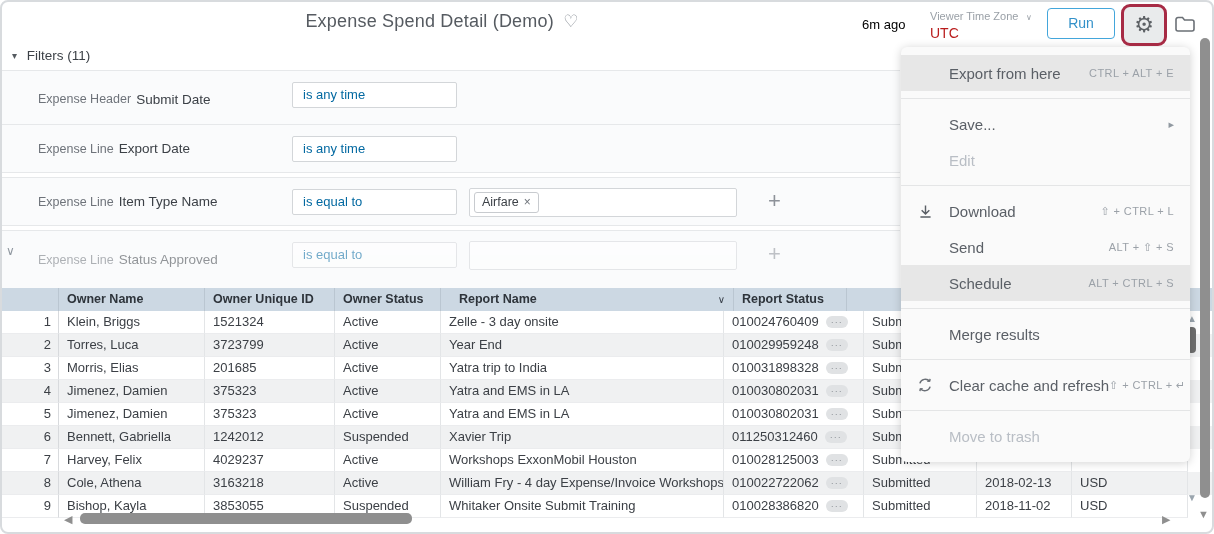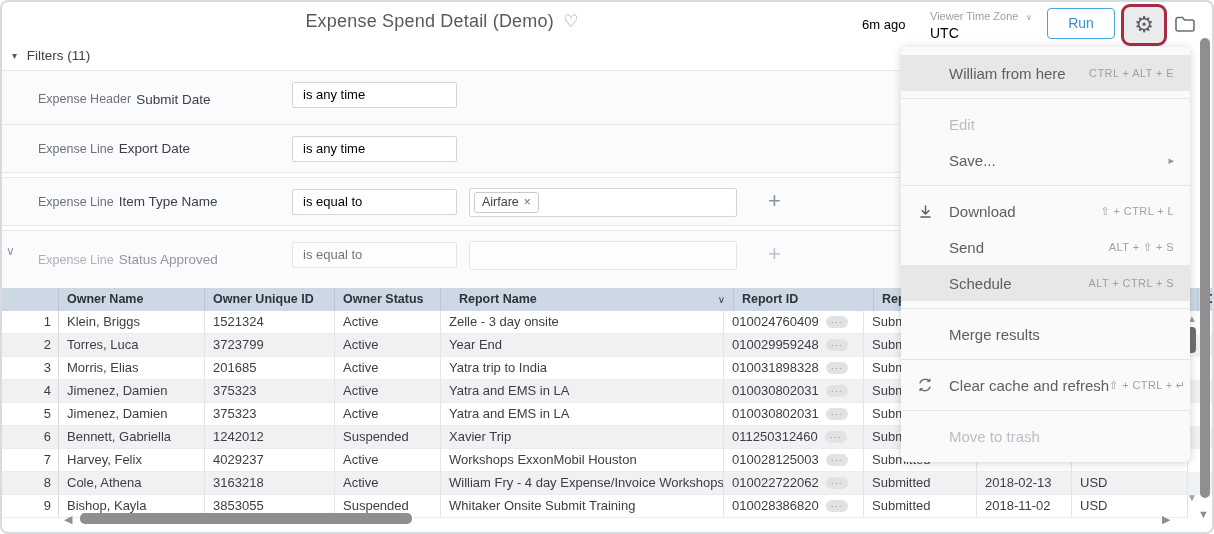--- a/index.html
+++ b/index.html
@@ -13,21 +13,21 @@
   
   .page-title {
     position: absolute; top: 9px; left: 0; width: 880px; text-align: center;
     font-size: 18px; color: #565b61; letter-spacing: 0.2px;
   }
   .heart { color: #8d939a; font-size: 17px; margin-left: 4px; }
   .last-run { position: absolute; top: 15px; left: 860px; font-size: 13px; color: #000000; }
   .tz { position: absolute; top: 4px; left: 928px; cursor: pointer; }
   .tz-label { font-size: 11px; color: #9aa0a7; }
   .tz-chev { font-size: 8px; color: #9aa0a7; margin-left: 3px; }
-  .tz-value { font-size: 14px; color: #000000; margin-top: 1px; }
+  .tz-value { font-size: 14px; color: #b91c1c; margin-top: 1px; }
   .run-btn {
     position: absolute; top: 6px; left: 1045px; width: 68px; height: 31px;
     border: 1px solid #43a6db; border-radius: 4px; background: #fff;
     color: #3391c9; font-size: 14px; text-align: center; line-height: 29px; cursor: pointer;
   }
   .gear-annotation {
     position: absolute; top: 2px; left: 1119px; width: 46px; height: 42px;
     border: 3px solid #a72b45; border-radius: 9px; z-index: 7; pointer-events: none;
   }
   .gear-btn {
@@ -43,21 +43,21 @@
   .filter-row {
     position: absolute; left: 0; width: 898px; background: #fafbfc;
     border-top: 1px solid #e6e8ea; border-bottom: 1px solid #e6e8ea;
   }
   .filter-label { position: absolute; left: 36px; top: 0; height: 100%; display: flex; align-items: center; }
   .fview { font-size: 12.5px; color: #6e737a; margin-right: 5px; }
   .ffield { font-size: 13.5px; color: #3c4147; }
   .filter-op {
     position: absolute; left: 290px; top: 11px; width: 165px; height: 26px;
     background: #fff; border: 1px solid #d3d6d9; border-radius: 2px;
-    font-size: 13px; color: #000000; line-height: 24px; padding-left: 10px; cursor: pointer;
+    font-size: 13px; color: #0369a1; line-height: 24px; padding-left: 10px; cursor: pointer;
   }
   .filter-val {
     position: absolute; left: 467px; top: 10px; width: 268px; height: 29px;
     background: #fff; border: 1px solid #d3d6d9; border-radius: 2px; padding: 3px 4px; cursor: text;
   }
   .chip {
     display: inline-block; border: 1px solid #c8cbcf; border-radius: 3px; background: #fff;
     font-size: 12.5px; color: #3c4147; padding: 1px 7px; line-height: 17px;
   }
   .chip .x { color: #6e737a; margin-left: 5px; font-size: 12px; cursor: pointer; }
@@ -197,23 +197,20 @@
         <div class="th" style="width: 130px;">
           <span>Owner Unique ID</span>
         </div>
         <div class="th" style="width: 106px;">
           <span>Owner Status</span>
         </div>
         <div class="th" style="width: 283px; margin-left: 10px;">
           <span>Report Name</span>
           <span class="sortchev">∨</span>
         </div>
-        <div class="th" style="width: 140px;">
-          <span>Report ID</span>
-        </div>
         <div class="th" style="width: 113px;">
           <span>Report Status</span>
         </div>
         <div class="th" style="width: 95px;">
           <span></span>
         </div>
         <div class="th" style="width: 116px;">
           <span></span>
         </div>
         <div class="th" style="width: 28px;">
@@ -319,32 +316,32 @@
           <div class="td" style="width: 113px;"><span>Submitted</span></div>
           <div class="td" style="width: 95px;"><span>2018-11-02</span></div>
           <div class="td" style="width: 116px;"><span>USD</span></div>
         </div>
       </div>
   </div>
 
   <div class="menu" id="menu">
       <div class="menu-item highlighted">
         <span class="mi-icon"></span>
-        <span class="mi-label">William from here</span>
+        <span class="mi-label">Export from here</span>
         <span class="mi-shortcut">CTRL + ALT + E</span>
       </div>
       <div class="menu-divider"></div>
-      <div class="menu-item disabled">
-        <span class="mi-icon"></span>
-        <span class="mi-label">Edit</span>
-      </div>
       <div class="menu-item">
         <span class="mi-icon"></span>
         <span class="mi-label">Save...</span>
         <span class="mi-sub">▸</span>
+      </div>
+      <div class="menu-item disabled">
+        <span class="mi-icon"></span>
+        <span class="mi-label">Edit</span>
       </div>
       <div class="menu-divider"></div>
       <div class="menu-item">
         <span class="mi-icon">
           <svg width="17" height="17" viewBox="0 0 20 20">
             <path d="M10 3v9 M5.5 8.5 L10 13 l4.5-4.5 M4 16.5 h12" fill="none" stroke="#5a5f66" stroke-width="1.7"></path>
           </svg>
         </span>
         <span class="mi-label">Download</span>
         <span class="mi-shortcut">⇧ + CTRL + L</span>

